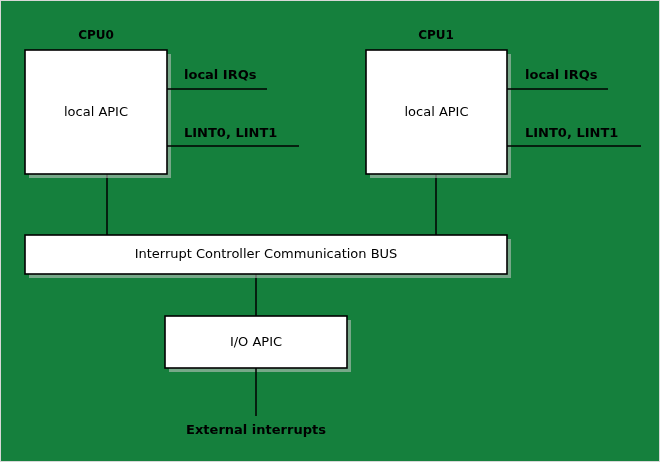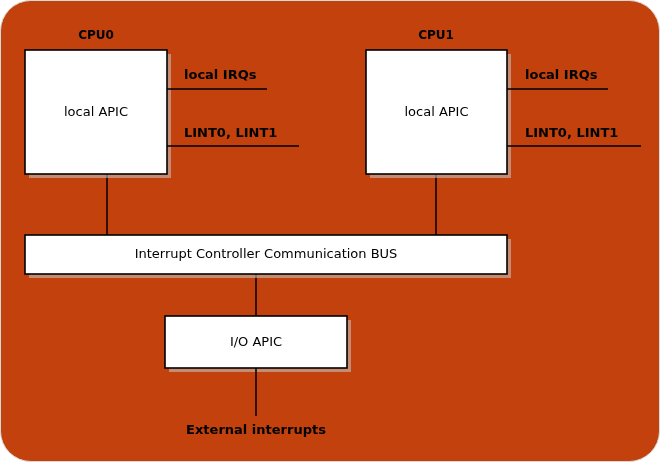--- a/index.html
+++ b/index.html
@@ -70,21 +70,21 @@
   }
   .external-label {
     font-size: 13px;
     font-weight: bold;
     text-anchor: middle;
   }
 </style>
 </head>
 <body>
 
-<div id="diagram-root" style="background: #c2410c; border-color: rgb(216, 216, 216); border-radius: 31px;">
+<div id="diagram-root" style="background: #15803d; border-color: rgb(216, 216, 216);">
   <svg class="diagram-canvas" viewBox="0 0 660 462">
 
     <g>
       <line class="connector" x1="106" x2="106" y1="173" y2="234"></line>
       <line class="connector" x1="435" x2="435" y1="173" y2="234"></line>
       <line class="connector" x1="255" x2="255" y1="273" y2="315"></line>
     </g>
 
     <g>
       <rect class="node-shadow" x="28" y="53" width="142" height="124"></rect>

